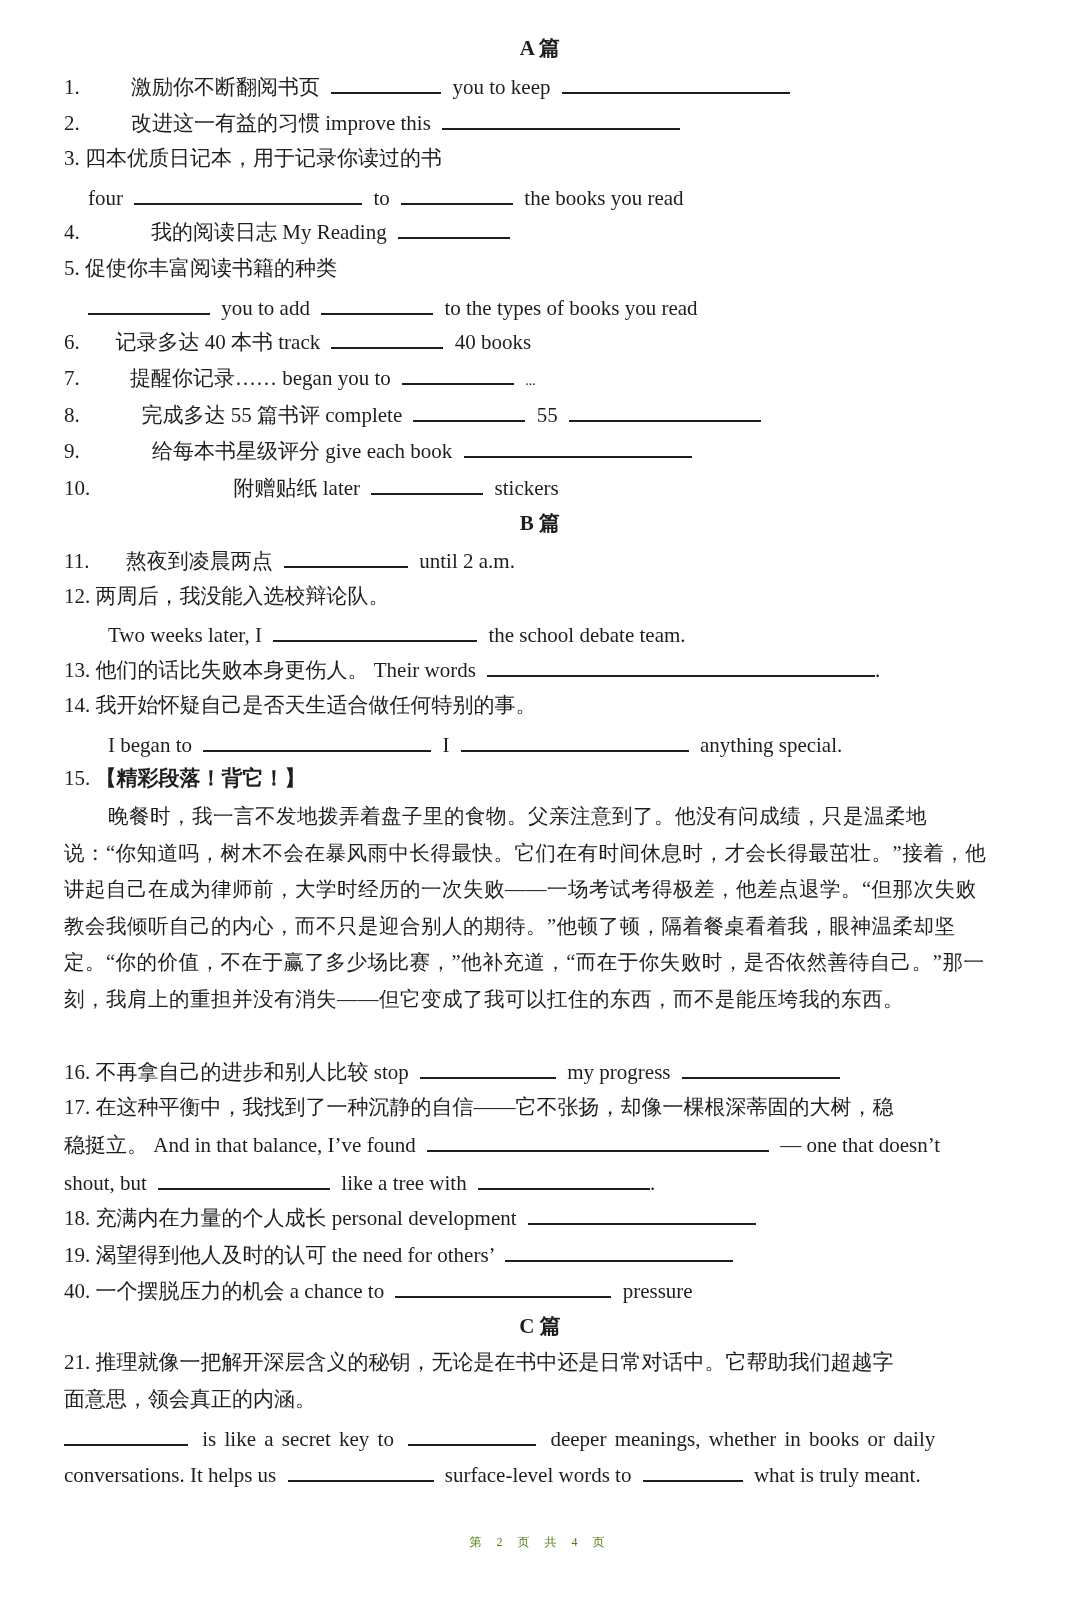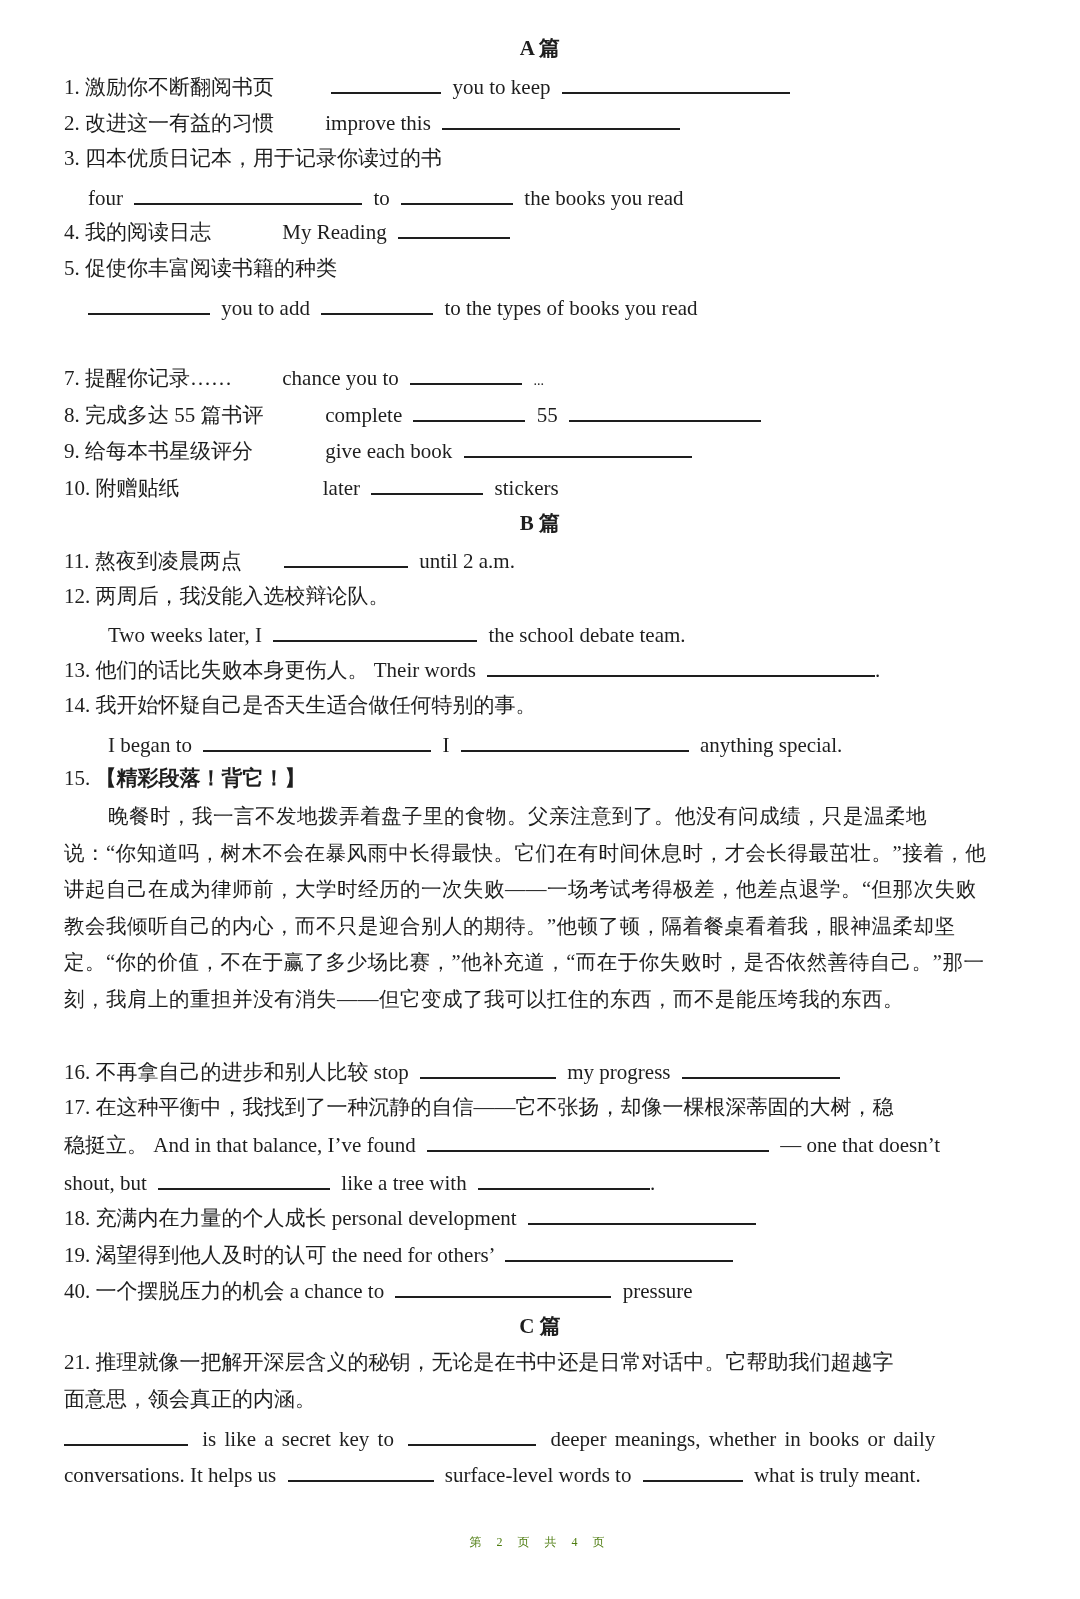--- a/index.html
+++ b/index.html
@@ -2,21 +2,21 @@
 <html><head>
 <meta charset="utf-8">
 <style>
   html, body { margin: 0; padding: 0; background: #ffffff; }
   body {
     width: 1080px; height: 1599px; position: relative; overflow: hidden;
     font-family: "Liberation Serif", "DejaVu Serif", serif;
     color: #1e1e1e;
   }
   .page { position: absolute; left: 0; top: 0; width: 1074px; height: 1599px; }
-  .line { position: absolute; left: 64px; font-size: 21px; line-height: 28px; white-space: nowrap; }
+  .line { position: absolute; left: 64px; font-size: 21px; line-height: 28px; white-space: nowrap; text-align: right; }
   .indent { left: 88px; }
   .indent2 { left: 108px; }
   .heading { position: absolute; left: 0; width: 1080px; text-align: center; font-weight: bold; font-size: 21px; line-height: 28px; }
   .blank { display: inline-block; border-bottom: 2px solid #1e1e1e; height: 20px; vertical-align: baseline; margin: 0 6px; }
   .para { position: absolute; left: 64px; width: 924px; font-size: 20.5px; line-height: 36.5px; text-indent: 44px; white-space: normal; letter-spacing: 0.5px; }
   .footer { position: absolute; left: 0; width: 1080px; top: 1534px; text-align: center; font-size: 12px; letter-spacing: 6px; color: #4d7c0f; }
 </style>
 </head>
 <body>
 
@@ -62,25 +62,32 @@
     <span>5.</span>
     <span>促使你丰富阅读书籍的种类</span>
   </div>
   <div class="line indent" style="top:293px">
     <span class="blank" style="width:122px;margin-left:0"></span>
     <span>you to add</span>
     <span class="blank" style="width:112px"></span>
     <span>to the types of books you read</span>
   </div>
 
+  <div class="line" style="top:327px">
+    <span>6.</span>
+    <span style="display:inline-block;width:188px">记录多达 40 本书</span>
+    <span>track</span>
+    <span class="blank" style="width:112px"></span>
+    <span>40 books</span>
+  </div>
 
   <div class="line" style="top:363px">
     <span>7.</span>
     <span style="display:inline-block;width:192px">提醒你记录……</span>
-    <span>chance you to</span>
+    <span>began you to</span>
     <span class="blank" style="width:112px"></span>
     <span style="font-size:14px">...</span>
   </div>
 
   <div class="line" style="top:400px">
     <span>8.</span>
     <span style="display:inline-block;width:235px">完成多达 55 篇书评</span>
     <span>complete</span>
     <span class="blank" style="width:112px"></span>
     <span>55</span>

